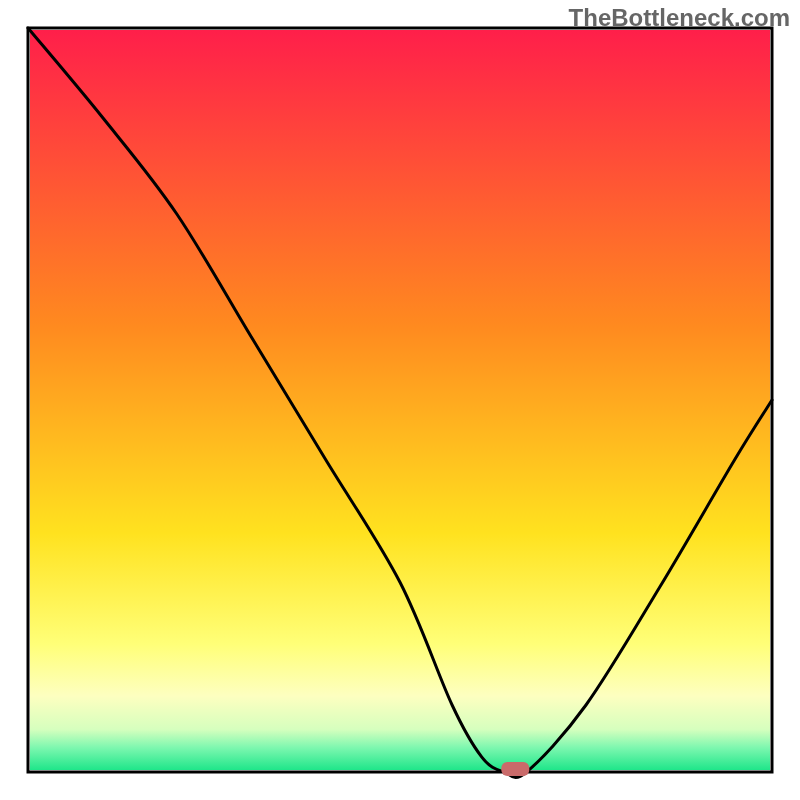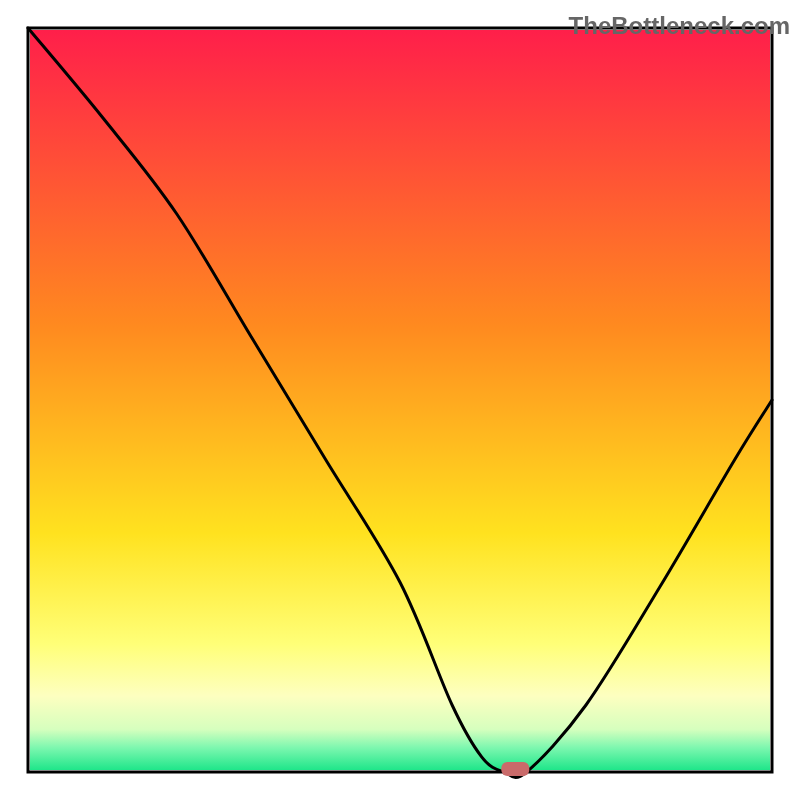--- a/index.html
+++ b/index.html
@@ -16,21 +16,20 @@
     height: 800px;
   }
   .attribution {
     position: absolute;
     top: 4px;
     right: 10px;
     font-size: 24px;
     font-weight: 600;
     color: #666666;
     user-select: none;
-    margin-top: 8px;
   }
   svg {
     display: block;
   }
 </style>
 </head>
 <body>
 
 <div class="wrap">
   <div class="attribution">TheBottleneck.com</div>

